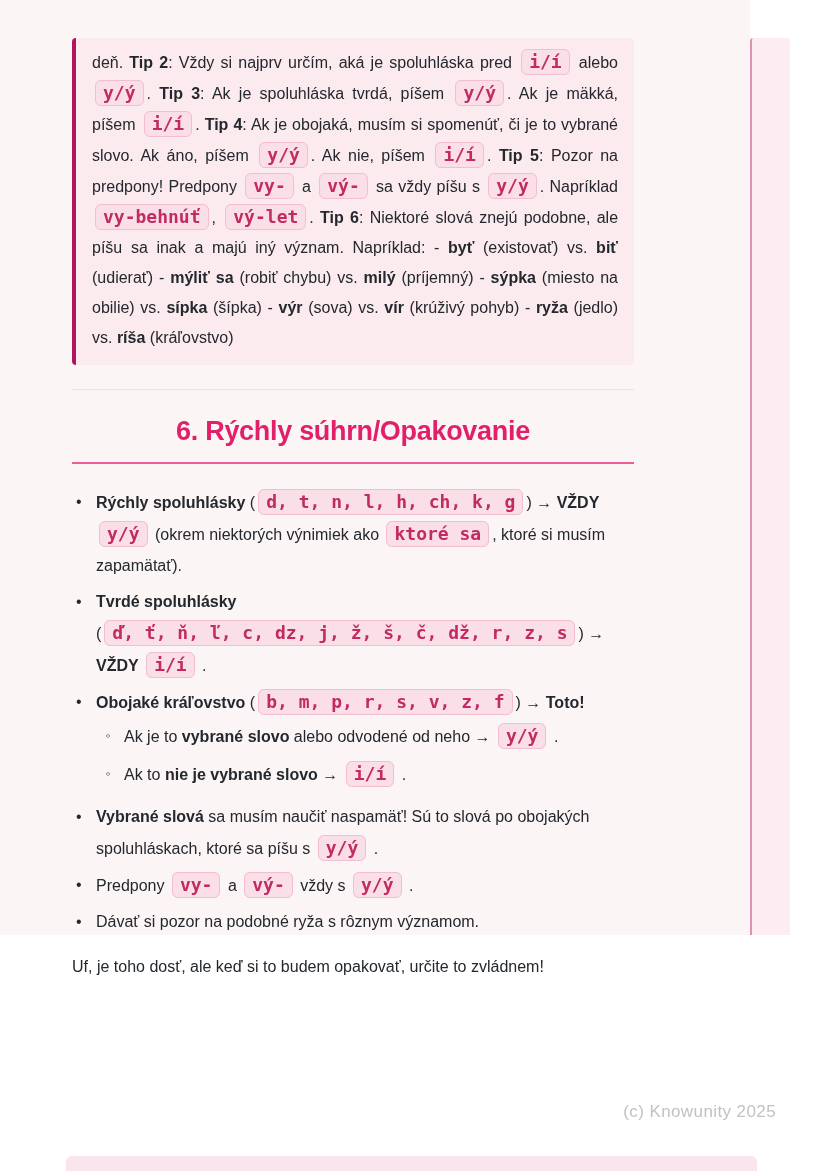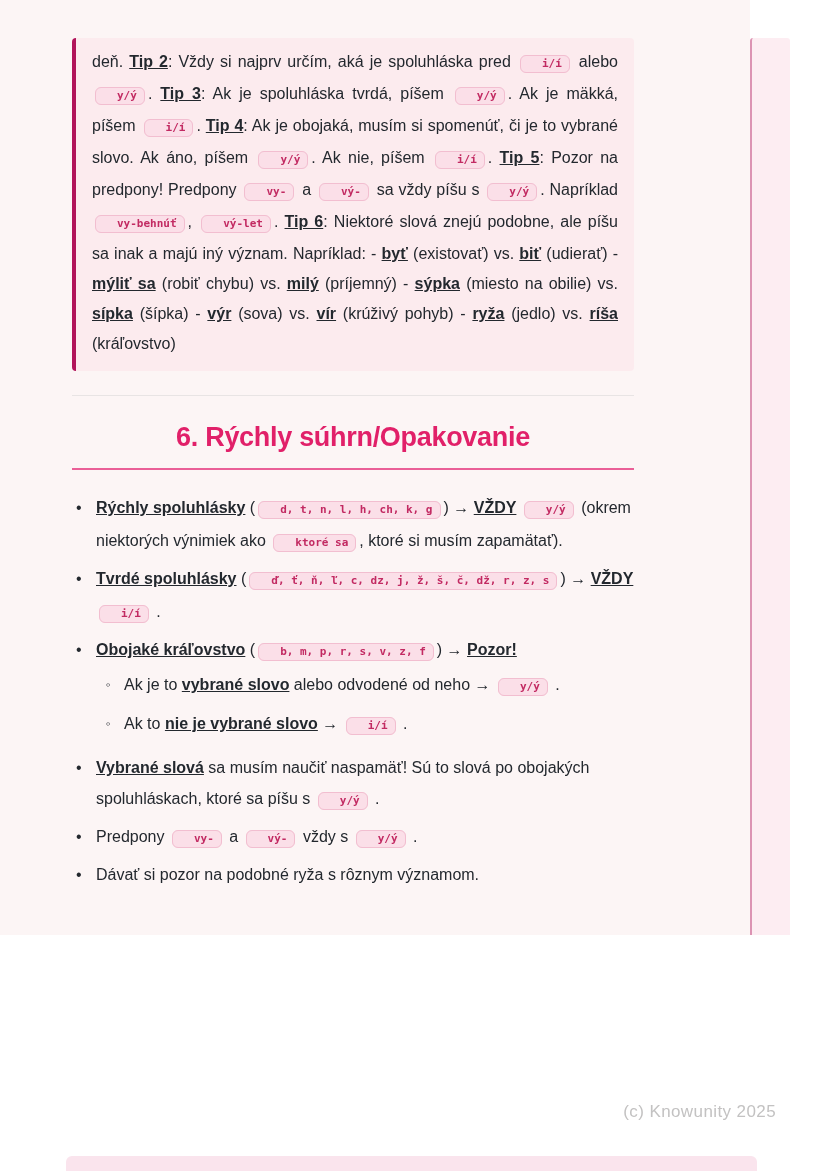--- a/index.html
+++ b/index.html
@@ -19,23 +19,23 @@
     position:absolute;left:750px;top:38px;width:40px;height:897px;
     background:var(--bar-bg);border-left:2px solid var(--bar-edge);border-radius:3px 3px 0 0;
   }
   .content{position:absolute;left:72px;top:38px;width:562px;}
   .callout{
     background:var(--callout-bg);border-left:4px solid var(--callout-border);
     border-radius:4px;padding:9px 16px 12px 16px;
     font-size:16px;line-height:30px;text-align:justify;color:var(--text);
   }
   .badge{
-    font-family:"DejaVu Sans Mono", monospace;font-size:11px;font-weight:bold;
+    font-family:"DejaVu Sans Mono", monospace;font-size:18px;font-weight:bold;
     color:var(--badge-text);background:var(--badge-bg);border:1px solid var(--badge-border);
-    border-radius:6px;padding:1px 7px 2px 21px;margin:0 3px;white-space:nowrap;
+    border-radius:6px;padding:1px 7px 2px 7px;margin:0 3px;white-space:nowrap;
   }
   .divider{height:1px;background:var(--divider);margin-top:24px;}
   h2.section-heading{
     margin:26px 0 0 0;font-size:27px;font-weight:bold;letter-spacing:-0.3px;color:var(--heading);text-align:center;
   }
   .heading-underline{height:2px;background:var(--underline);margin-top:15px;}
   p.intro{margin:22px 0 0 0;font-size:16px;line-height:31px;}
   ul.main-list{list-style:none;margin:22px 0 0 0;padding:0 0 0 4px;}
   ul.main-list > li{display:flex;margin:0 0 5px 0;font-size:16px;line-height:31px;}
   .bullet{flex:0 0 20px;color:var(--text);}
@@ -44,21 +44,21 @@
   ul.sub-list > li{display:flex;margin:0 0 6px 0;font-size:16px;line-height:31px;}
   .sub-bullet{flex:0 0 18px;font-size:13px;color:var(--text);}
   p.closing{margin:14px 0 0 0;font-size:16px;line-height:31px;}
   .copyright{
     position:absolute;top:1102px;right:52px;font-size:17px;letter-spacing:0.4px;color:var(--footer);
   }
   .bottom-strip{
     position:absolute;left:66px;top:1156px;width:691px;height:15px;
     background:var(--strip);border-radius:6px 6px 0 0;
   }
-  strong{font-weight:bold;text-decoration:underline;}
+  strong{font-weight:bold;}
 </style>
 </head>
 <body>
 
 <div class="page-tint"></div>
 <div class="right-bar"></div>
 
 <div class="content">
 
   <div class="callout">
@@ -75,21 +75,21 @@
       <li>
         <span class="bullet">•</span>
         <span class="li-body"><strong>Rýchly spoluhlásky</strong> (<code class="badge">d, t, n, l, h, ch, k, g</code>) → <strong>VŽDY</strong> <code class="badge">y/ý</code> (okrem niektorých výnimiek ako <code class="badge">ktoré sa</code>, ktoré si musím zapamätať).</span>
       </li>
       <li>
         <span class="bullet">•</span>
         <span class="li-body"><strong>Tvrdé spoluhlásky</strong> (<code class="badge">ď, ť, ň, ľ, c, dz, j, ž, š, č, dž, r, z, s</code>) → <strong>VŽDY</strong> <code class="badge">i/í</code> .</span>
       </li>
       <li>
         <span class="bullet">•</span>
-        <span class="li-body"><strong>Obojaké kráľovstvo</strong> (<code class="badge">b, m, p, r, s, v, z, f</code>) → <strong>Pozor!</strong><ul class="sub-list">
+        <span class="li-body"><strong>Obojaké kráľovstvo</strong> (<code class="badge">b, m, p, r, s, v, z, f</code>) → <strong>Toto!</strong><ul class="sub-list">
             <li>
               <span class="sub-bullet">◦</span>
               <span class="li-body">Ak je to <strong>vybrané slovo</strong> alebo odvodené od neho → <code class="badge">y/ý</code> .</span>
             </li>
             <li>
               <span class="sub-bullet">◦</span>
               <span class="li-body">Ak to <strong>nie je vybrané slovo</strong> → <code class="badge">i/í</code> .</span>
             </li>
           </ul></span>
       </li>
@@ -100,17 +100,18 @@
       <li>
         <span class="bullet">•</span>
         <span class="li-body">Predpony <code class="badge">vy-</code> a <code class="badge">vý-</code> vždy s <code class="badge">y/ý</code> .</span>
       </li>
       <li>
         <span class="bullet">•</span>
         <span class="li-body">Dávať si pozor na podobné ryža s rôznym významom.</span>
       </li>
     </ul>
 
+  <p class="closing">Uf, je toho dosť, ale keď si to budem opakovať, určite to zvládnem!</p>
 
 </div>
 
 <div class="copyright">(c) Knowunity 2025</div>
 <div class="bottom-strip"></div>
 
 </body></html>

